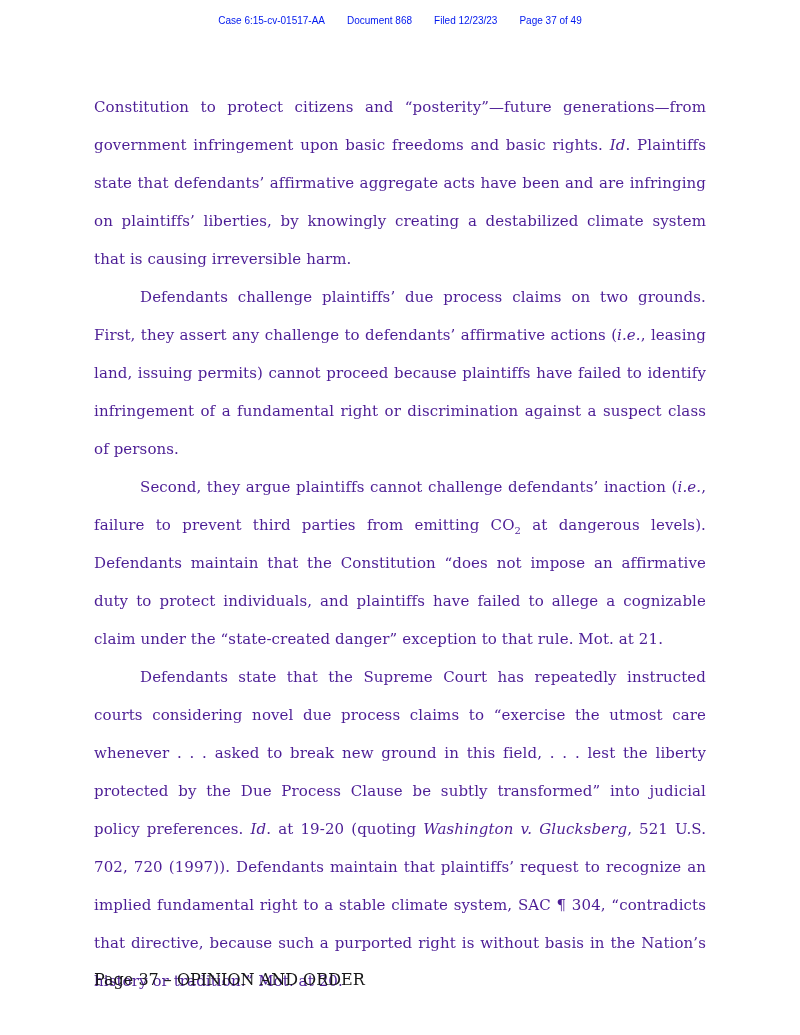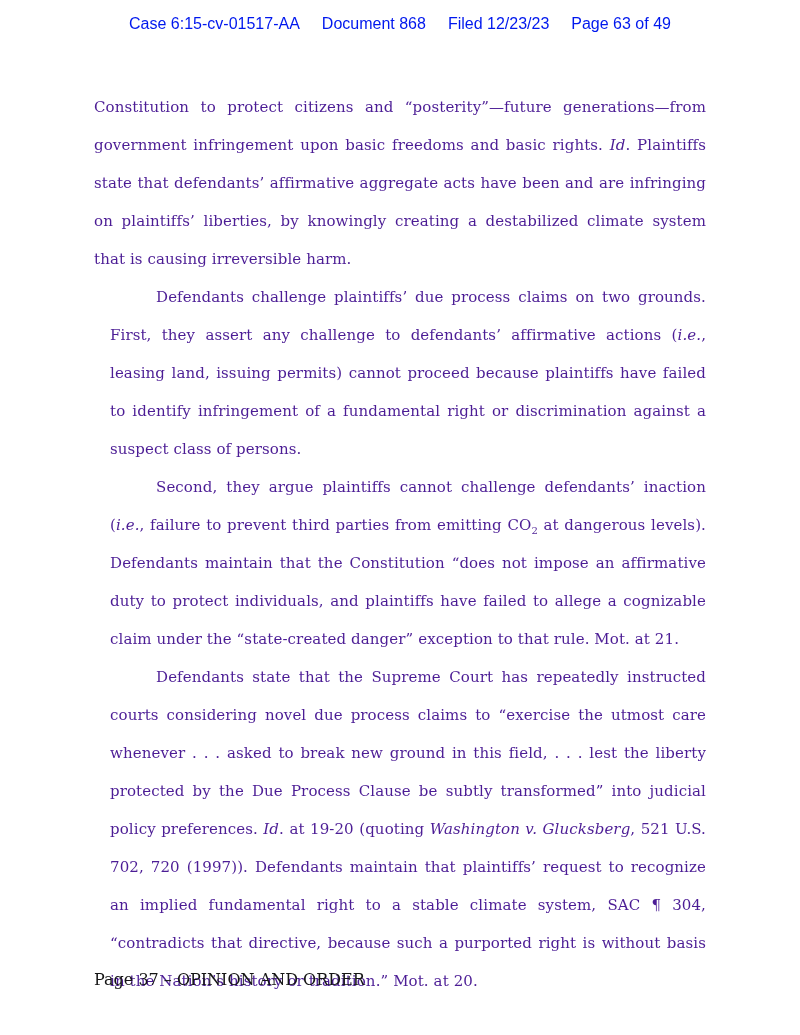--- a/index.html
+++ b/index.html
@@ -17,21 +17,21 @@
   }
   .ecf-header {
     position: absolute;
     top: 15px;
     left: 0;
     right: 0;
     display: flex;
     justify-content: center;
     gap: 22px;
     font-family: "Liberation Sans", sans-serif;
-    font-size: 16px;
+    font-size: 10px;
     color: #0018ee;
     white-space: nowrap;
   }
   .body-text {
     position: absolute;
     top: 88px;
     left: 94px;
     width: 612px;
     font-family: "DejaVu Serif", serif;
     font-size: 15px;
@@ -39,21 +39,20 @@
     letter-spacing: 0.1px;
     color: #4c1d95;
     text-align: justify;
   }
   .body-text p {
     margin: 0;
     padding: 0;
   }
   .body-text p.indent {
     text-indent: 46px;
-    margin-left: 16px;
   }
   .body-text sub {
     font-size: 10px;
     line-height: 0;
   }
   .page-footer {
     position: absolute;
     top: 970px;
     left: 94px;
     font-family: "DejaVu Serif", serif;
@@ -63,21 +62,21 @@
 </style>
 </head>
 <body>
 
 <div class="page">
 
   <div class="ecf-header">
     <span>Case 6:15-cv-01517-AA</span>
     <span>Document 868</span>
     <span>Filed 12/23/23</span>
-    <span>Page 63 of 49</span>
+    <span>Page 37 of 49</span>
   </div>
 
   <div class="body-text">
     <p><span>Constitution to protect citizens and “posterity”—future generations—from government infringement upon basic freedoms and basic rights.  </span><span style="font-style: italic;">Id</span><span>.  Plaintiffs state that defendants’ affirmative aggregate acts have been and are infringing on plaintiffs’ liberties, by knowingly creating a destabilized climate system that is causing irreversible harm.</span></p>
     <p class="indent"><span>Defendants challenge plaintiffs’ due process claims on two grounds.  First, they assert any challenge to defendants’ affirmative actions (</span><span style="font-style: italic;">i.e.</span><span>, leasing land, issuing permits) cannot proceed because plaintiffs have failed to identify infringement of a fundamental right or discrimination against a suspect class of persons.</span></p>
     <p class="indent"><span>Second, they argue plaintiffs cannot challenge defendants’ inaction (</span><span style="font-style: italic;">i.e.</span><span>, failure to prevent third parties from emitting CO</span><sub>2</sub><span> at dangerous levels).  Defendants maintain that the Constitution “does not impose an affirmative duty to protect individuals, and plaintiffs have failed to allege a cognizable claim under the “state-created danger” exception to that rule.  Mot. at 21.</span></p>
     <p class="indent"><span>Defendants state that the Supreme Court has repeatedly instructed courts considering novel due process claims to “exercise the utmost care whenever . . . asked to break new ground in this field, . . . lest the liberty protected by the Due Process Clause be subtly transformed” into judicial policy preferences.  </span><span style="font-style: italic;">Id</span><span>. at 19-20 (quoting </span><span style="font-style: italic;">Washington v. Glucksberg</span><span>, 521 U.S. 702, 720 (1997)).  Defendants maintain that plaintiffs’ request to recognize an implied fundamental right to a stable climate system, SAC ¶ 304, “contradicts that directive, because such a purported right is without basis in the Nation’s history or tradition.”  Mot. at 20.</span></p>
   </div>
 
   <div class="page-footer">Page 37 – OPINION AND ORDER</div>

